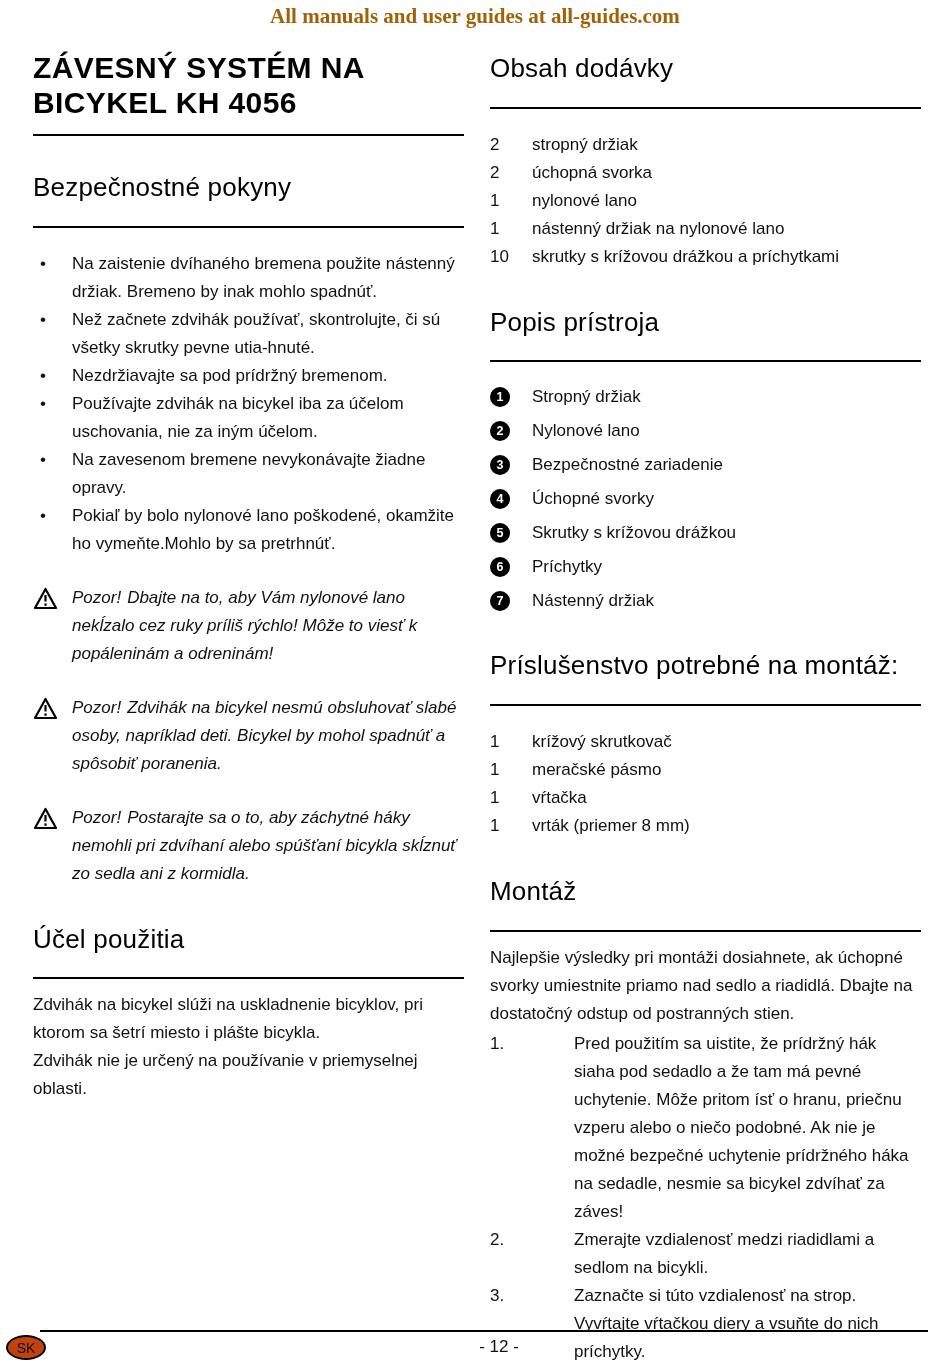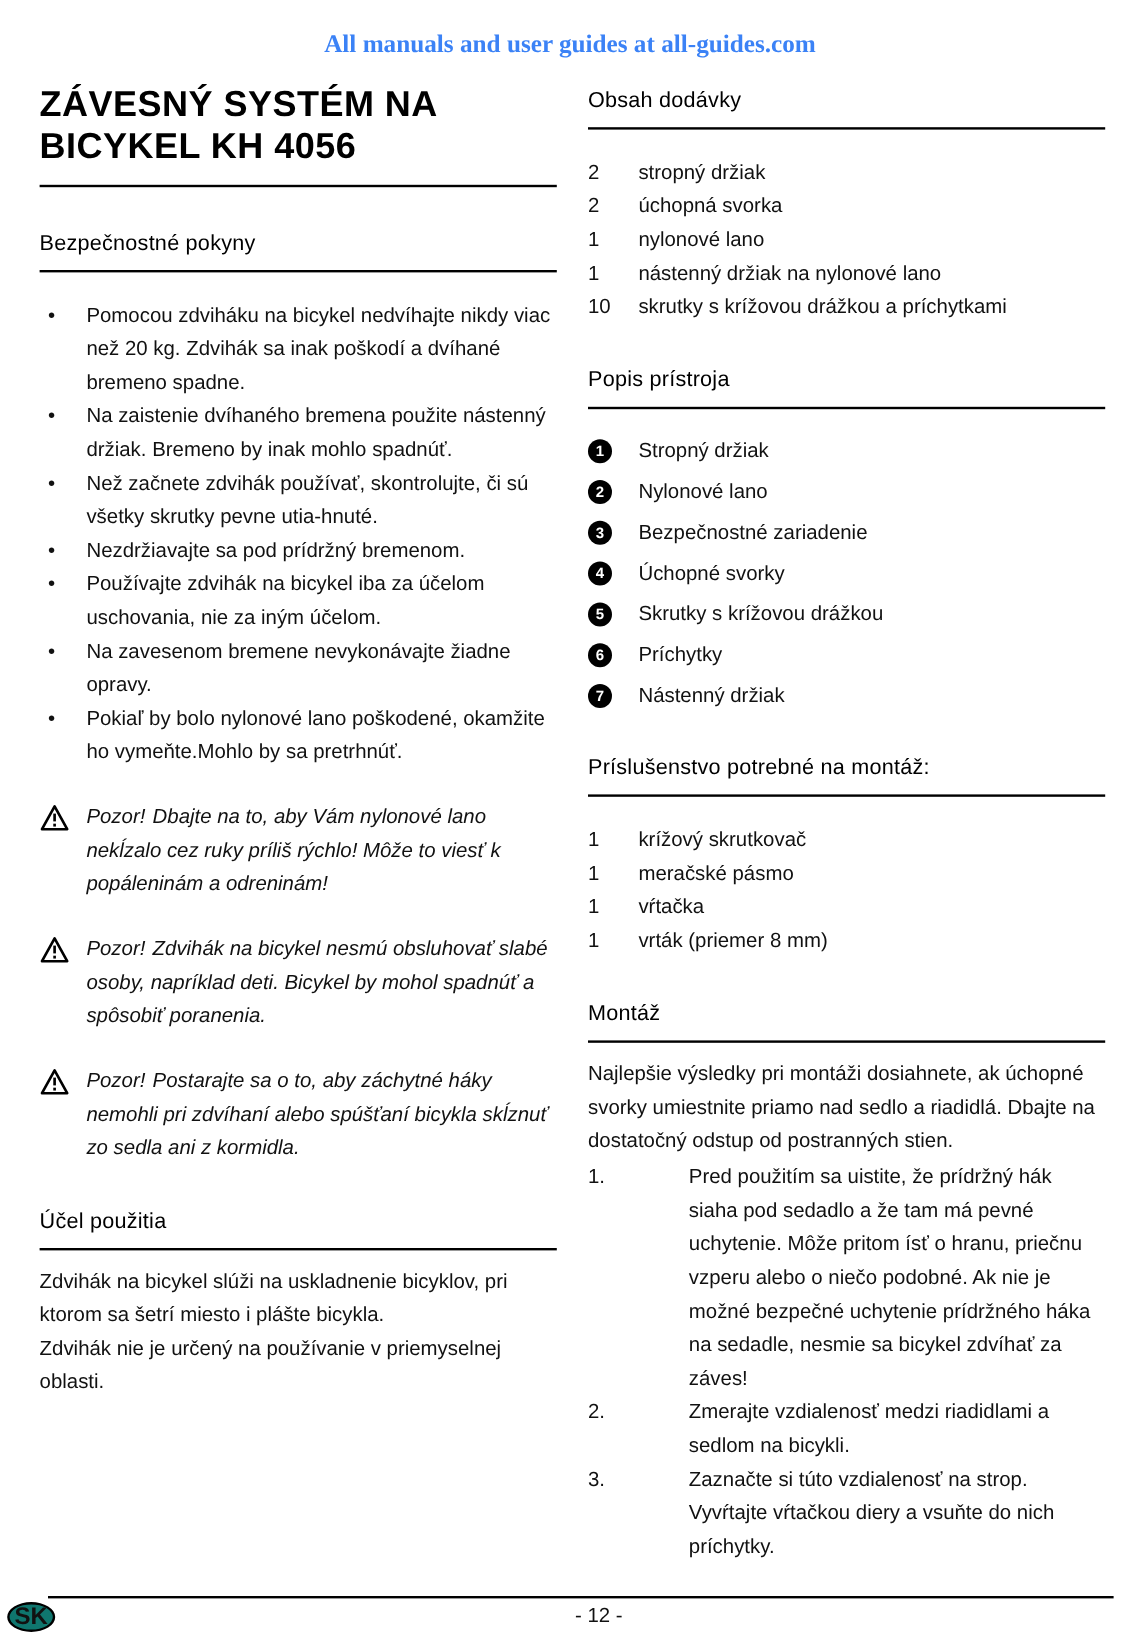--- a/index.html
+++ b/index.html
@@ -2,34 +2,34 @@
 <html><head>
 <meta charset="utf-8">
 <style>
   * { margin:0; padding:0; box-sizing:border-box; }
   html,body { background:#ffffff; }
   body {
     width:950px; height:1370px; overflow:hidden; position:relative;
     font-family:"Liberation Sans", sans-serif; color:#111;
   }
   .watermark {
-    padding-top:24px; text-align:center;
+    padding-top:4px; text-align:center;
     font-family:"Liberation Serif", serif; font-weight:bold;
-    font-size:21px; color:#3b82f6;
+    font-size:21px; color:#a16207;
   }
   .columns { display:flex; margin:22px 25px 0 33px; gap:26px; }
   .col { width:431px; }
 
   h1.doc-title {
     font-size:30px; font-weight:700; letter-spacing:.4px; line-height:1.15;
     color:#000; padding-bottom:14px; border-bottom:2px solid #000;
   }
   h2.section {
-    font-size:18px; font-weight:400; color:#000; letter-spacing:.2px;
-    padding-bottom:11px; border-bottom:2px solid #000; margin-top:36px;
+    font-size:26px; font-weight:400; color:#000; letter-spacing:.2px;
+    padding-bottom:22px; border-bottom:2px solid #000; margin-top:36px;
     line-height:1.22;
   }
   .col > h2.section:first-child { margin-top:2px; }
 
   .body-text { font-size:17px; line-height:28px; }
 
   ul.bullets { list-style:none; margin-top:22px; }
   ul.bullets li { display:flex; }
   .b-mark { width:39px; flex:0 0 39px; padding-left:7px; }
   .b-mark::before { content:"•"; }
@@ -61,44 +61,40 @@
   ol.steps li { display:flex; }
   .s-num { width:42px; flex:0 0 42px; }
   .s-text { flex:1;margin-left:42px; }
 
   .footer { position:absolute; left:0; right:0; bottom:6px; height:34px; }
   .footer-rule { position:absolute; left:40px; right:22px; top:0; border-top:2px solid #000; }
   .sk-badge {
     position:absolute; left:6px; top:5px; width:40px; height:25px;
     border:2px solid #000; border-radius:50%;
     display:flex; align-items:center; justify-content:center;
-    font-size:20px; font-weight:700; background:#0f766e;
+    font-size:14px; font-weight:400; background:#c2410c;
   }
   .page-number { position:absolute; left:0; right:0; top:7px; text-align:center; font-size:17px;padding-left:48px; }
 </style>
 </head>
 <body>
 
 <div class="watermark">All manuals and user guides at all-guides.com</div>
 
 <div class="columns">
 
   <div class="col">
     <h1 class="doc-title">
       <span>ZÁVESNÝ SYSTÉM NA</span><br>
       <span>BICYKEL KH 4056</span>
     </h1>
 
     <h2 class="section">Bezpečnostné pokyny</h2>
 
     <ul class="bullets body-text">
-      <li>
-          <span class="b-mark"></span>
-          <span class="b-text">Pomocou zdviháku na bicykel nedvíhajte nikdy viac než 20 kg. Zdvihák sa inak poškodí a dvíhané bremeno spadne.</span>
-        </li>
       <li>
           <span class="b-mark"></span>
           <span class="b-text">Na zaistenie dvíhaného bremena použite nástenný držiak. Bremeno by inak mohlo spadnúť.</span>
         </li>
       <li>
           <span class="b-mark"></span>
           <span class="b-text">Než začnete zdvihák používať, skontrolujte, či sú všetky skrutky pevne utia-hnuté.</span>
         </li>
       <li>
           <span class="b-mark"></span>

